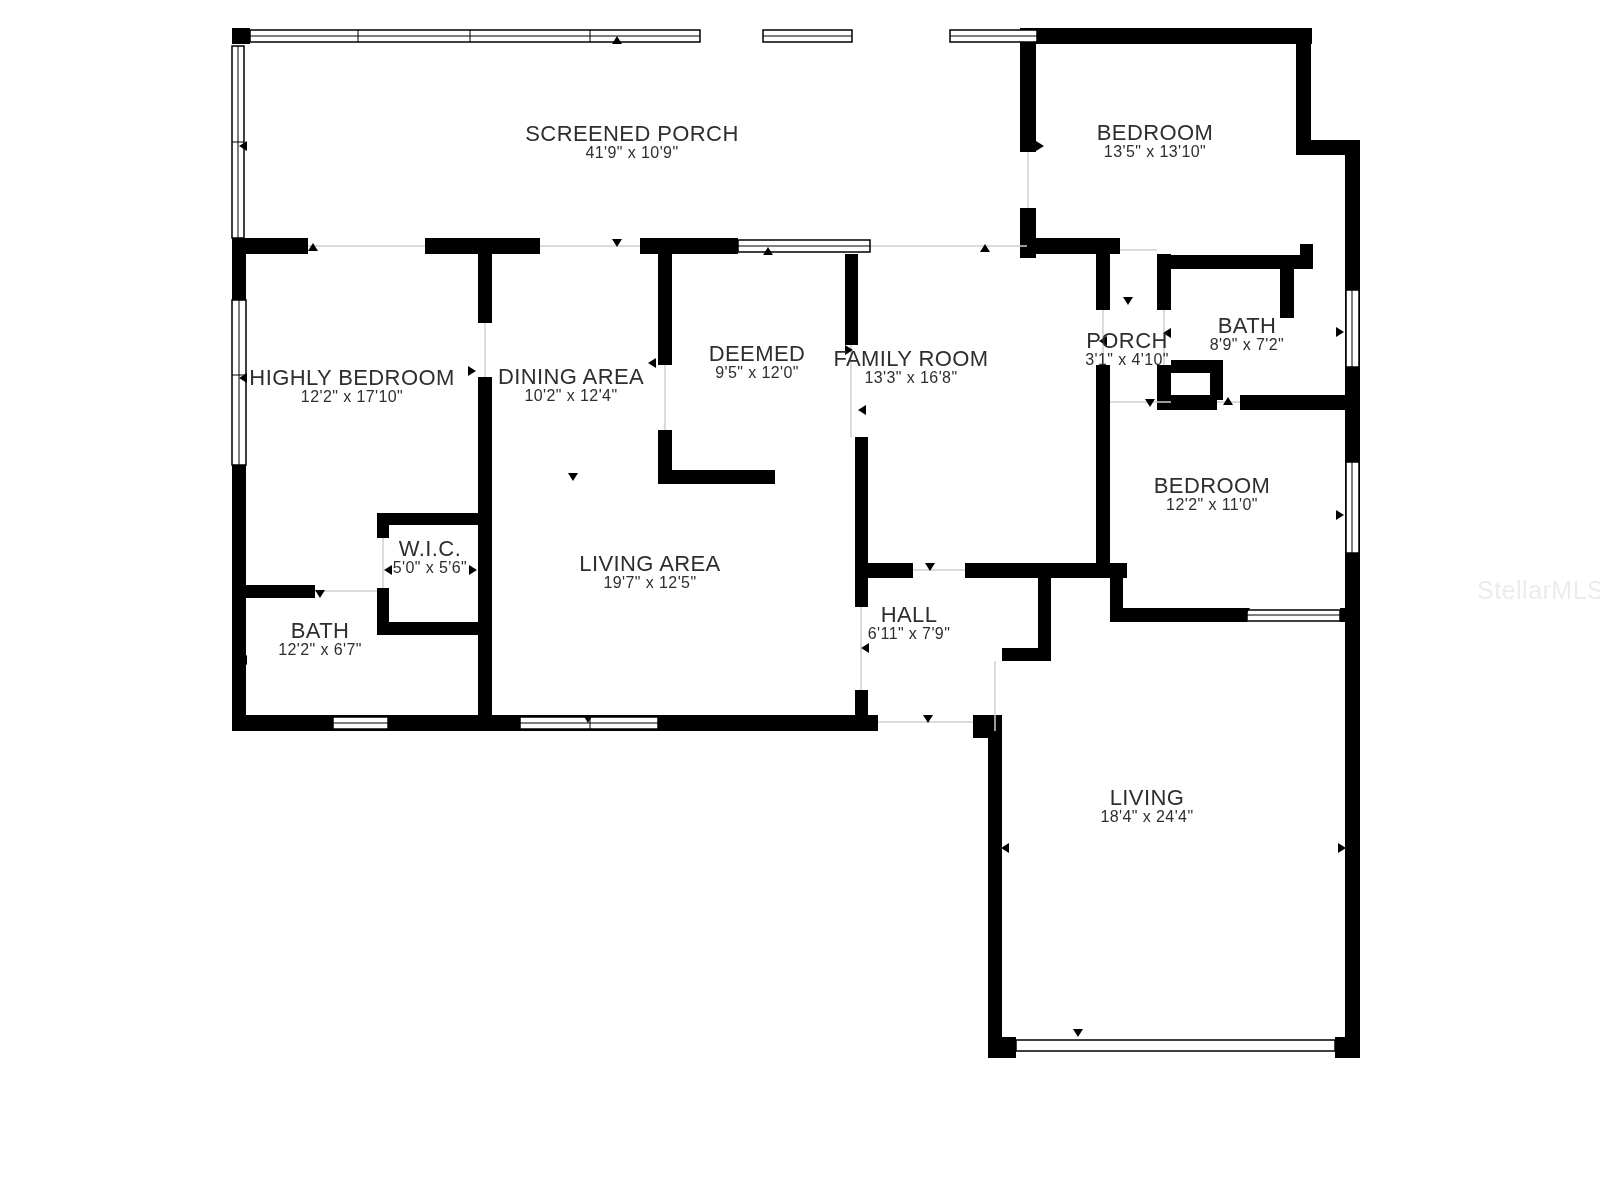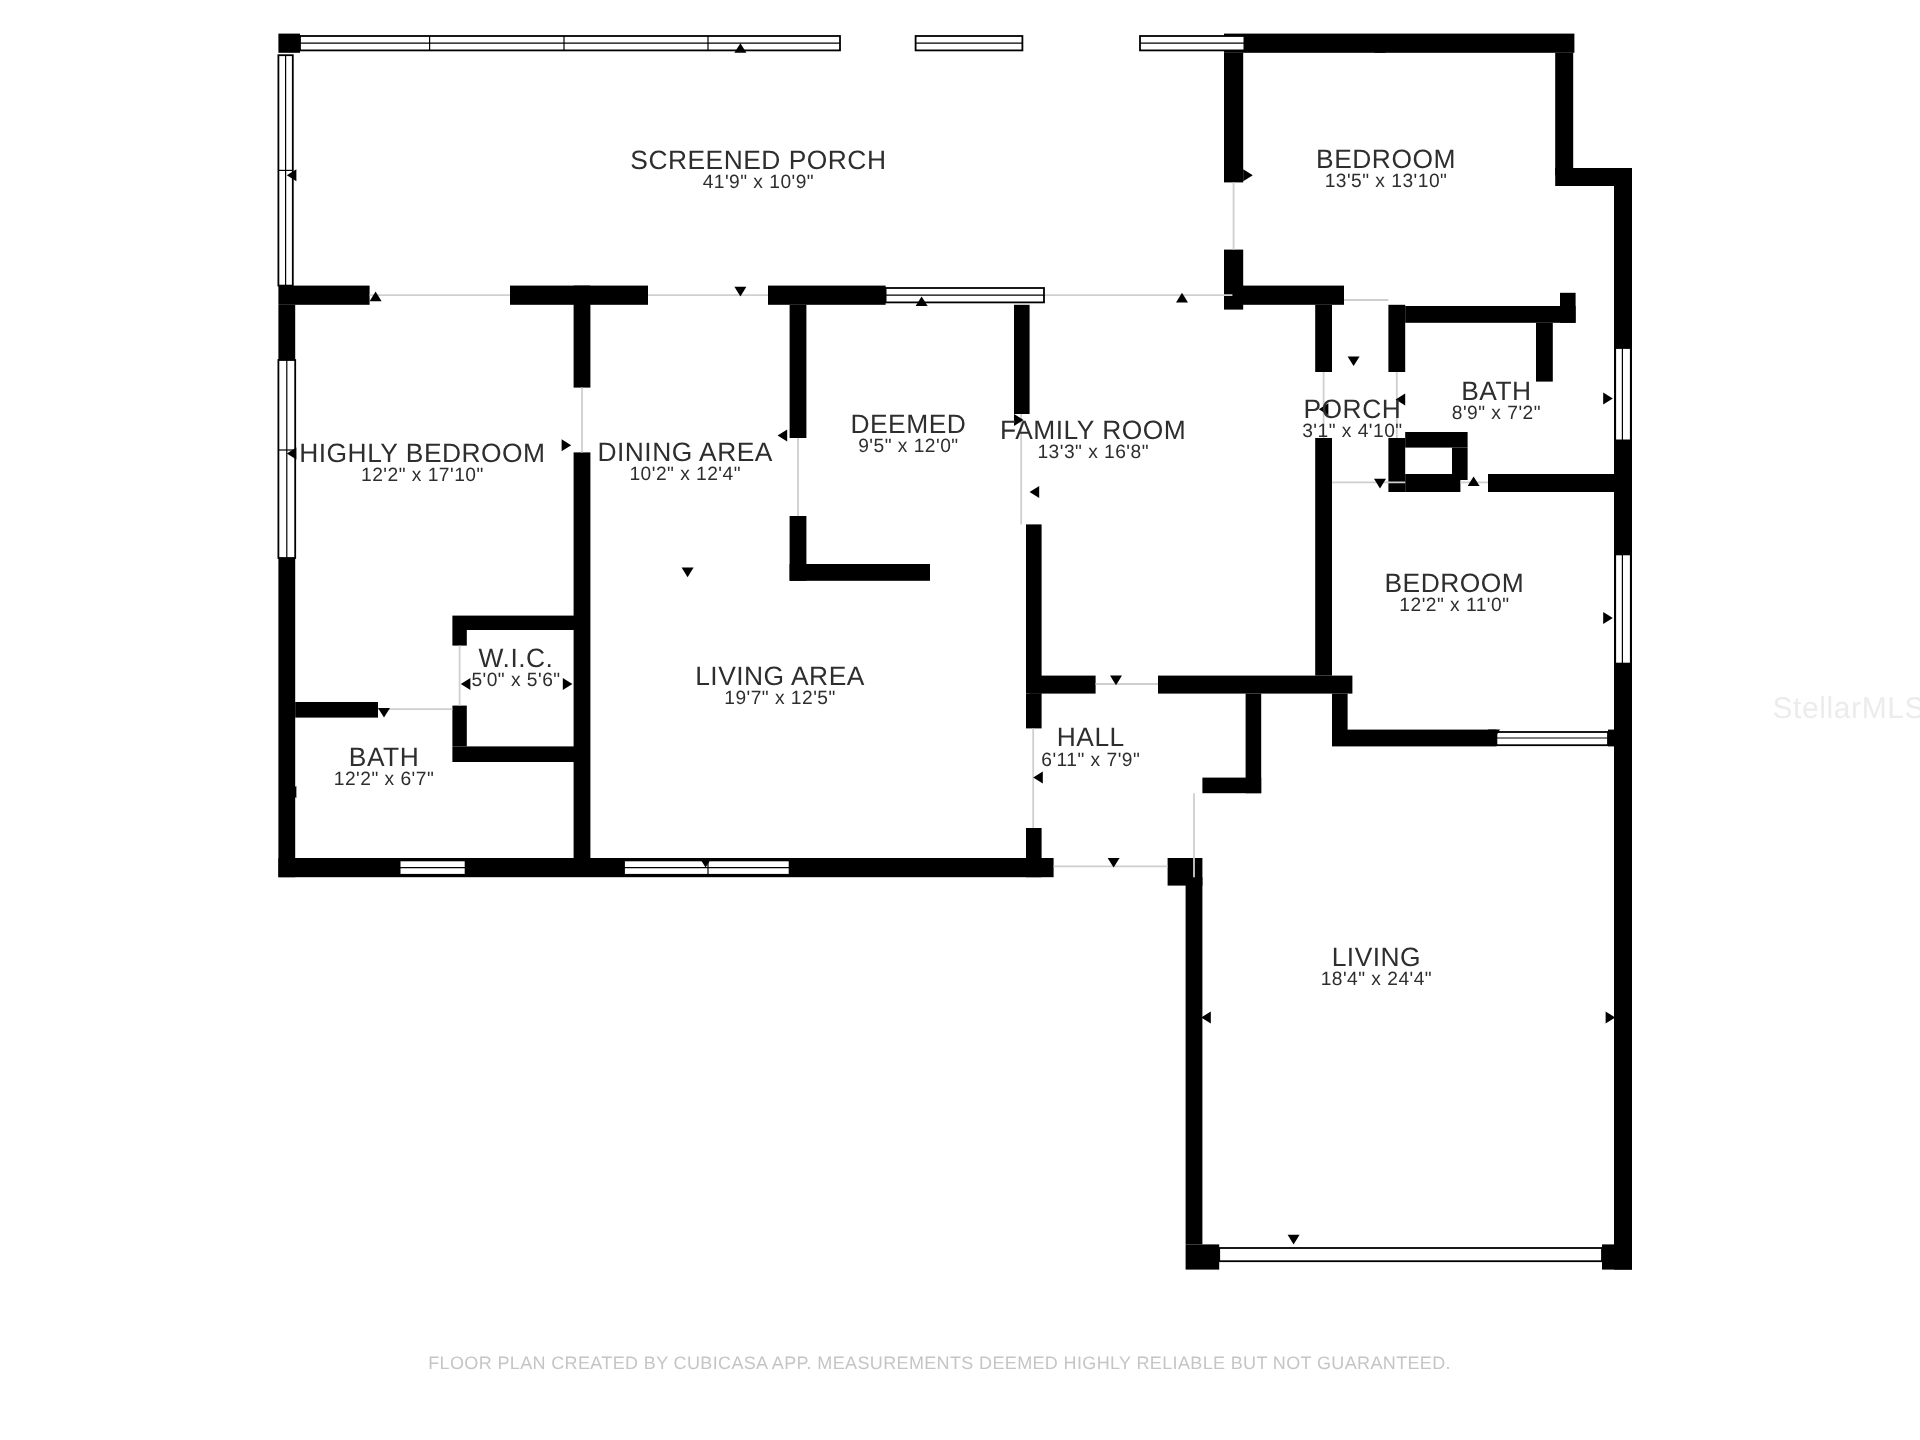--- a/index.html
+++ b/index.html
@@ -252,15 +252,14 @@
   <div class="room-label" style="left:909px;top:605px">
     <div class="room-name">HALL</div>
     <div class="room-dims">6'11" x 7'9"</div>
   </div>
   <div class="room-label" style="left:1147px;top:788px">
     <div class="room-name">LIVING</div>
     <div class="room-dims">18'4" x 24'4"</div>
   </div>
 
   <div class="watermark">StellarMLS</div>
-  <div class="footer-note">FLOOR PLAN CREATED BY CUBICASA APP. MEASUREMENTS DEEMED HIGHLY RELIABLE BUT NOT GUARANTEED.</div>
 
 </div>
 
 </body></html>

